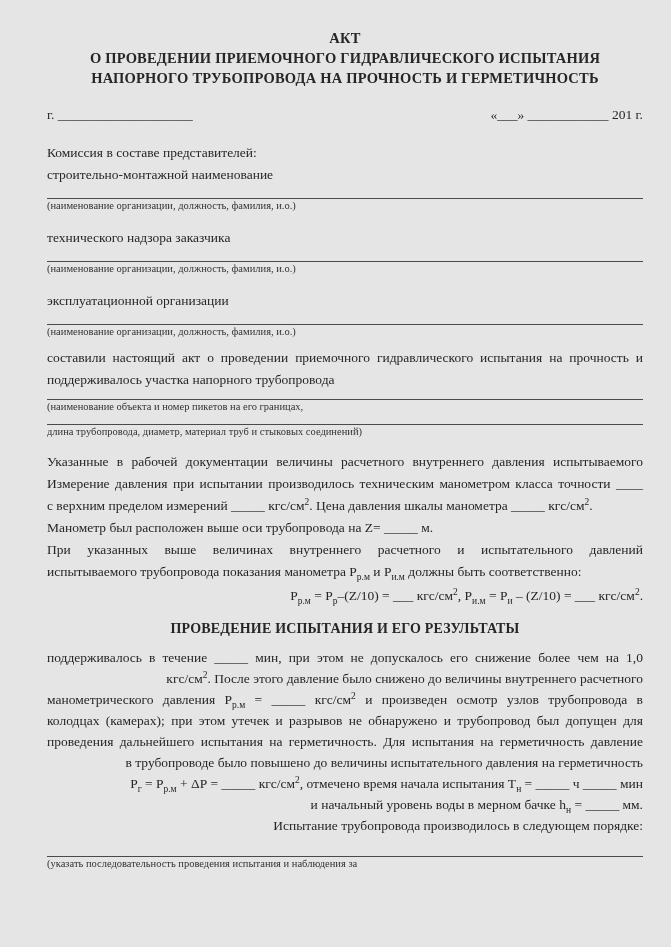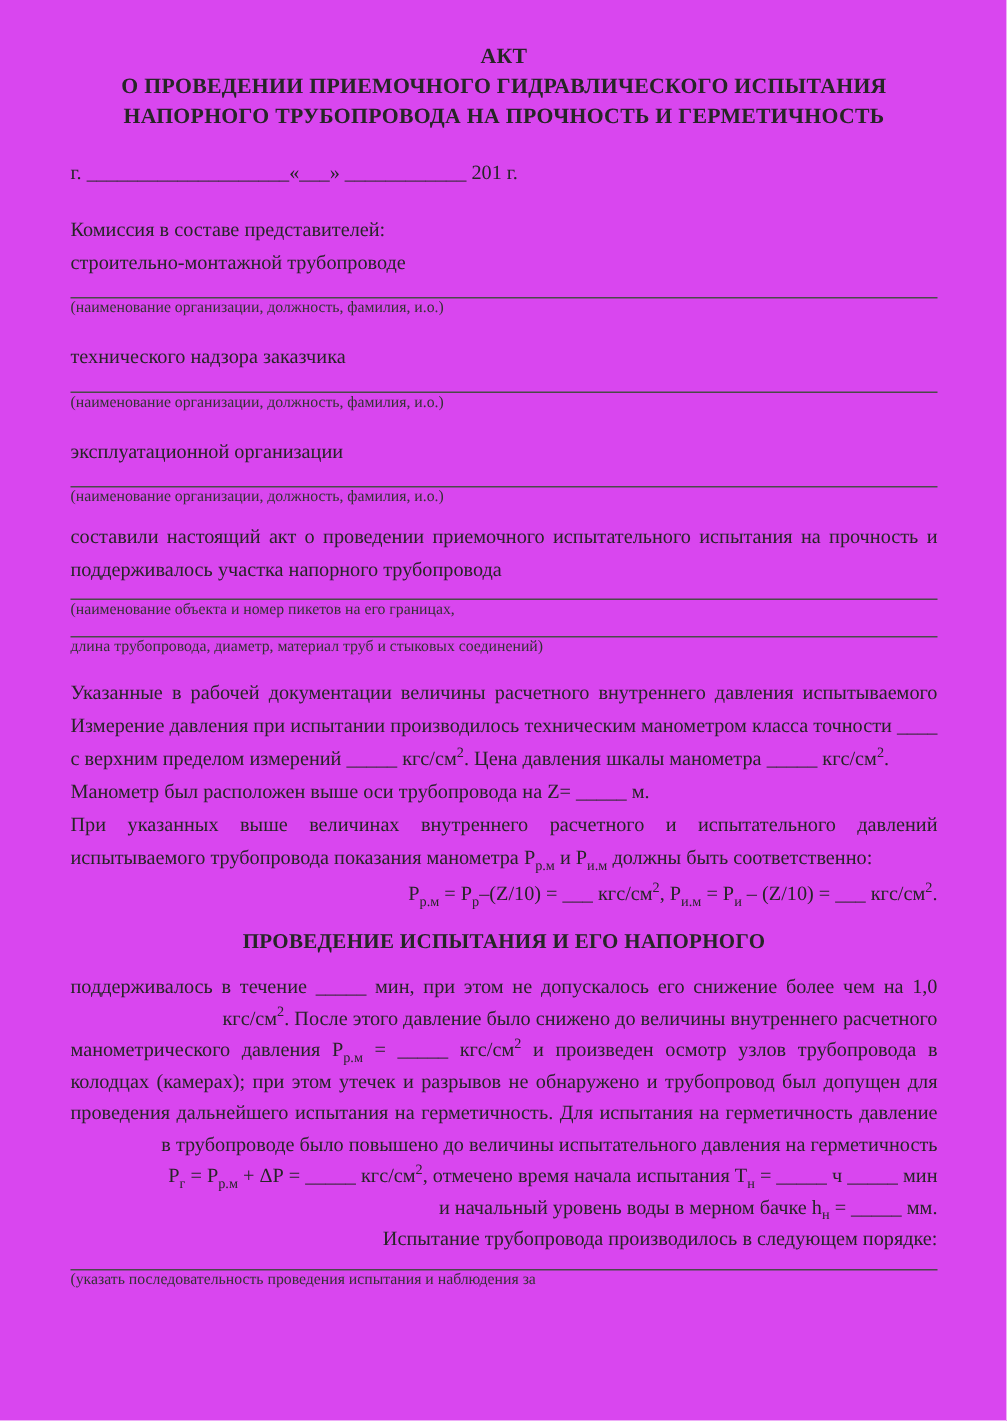--- a/index.html
+++ b/index.html
@@ -1,60 +1,60 @@
 <!DOCTYPE html>
 <html lang="ru"><head>
 <meta charset="utf-8">
 <style>
   html,body{margin:0;padding:0;background:#ffffff;}
   .page{
     position:relative;
     width:671px;height:947px;
     box-sizing:border-box;
-    padding:28px 46px 0 47px;
-    background:#d946ef;
+    padding:28px 28px 0 47px;
+    background:#e5e5e5;
     font-family:"Liberation Serif","DejaVu Serif",serif;
     font-size:13.5px;
     color:#262626;
     overflow:hidden;
   }
   .title{text-align:center;font-weight:bold;font-size:14.5px;line-height:20px;letter-spacing:.2px;}
   .title div{min-height:20px;}
-  .cityrow{display:flex;line-height:22px;white-space:nowrap;}
+  .cityrow{display:flex;justify-content:space-between;line-height:22px;white-space:nowrap;}
   .para{line-height:22px;}
   .tline{min-height:22px;line-height:22px;}
   .tline.j{text-align:justify;text-align-last:justify;}
   .tight .tline{min-height:21px;line-height:21px;text-align:right;}
   .formula{text-align:right;line-height:22px;}
   .rule{height:0;border-bottom:1px solid #4a4a4a;}
   .cap{font-size:10.5px;line-height:14px;text-align:left;color:#333;}
   .heading{text-align:center;font-weight:bold;font-size:14px;line-height:20px;letter-spacing:.2px;}
   sub{font-size:9.5px;line-height:0;}
   sup{font-size:9.5px;line-height:0;}
-  .mt2{margin-top:2px}.mt4{margin-top:4px}.mt6{margin-top:10px}.mt8{margin-top:8px}
+  .mt2{margin-top:2px}.mt4{margin-top:4px}.mt6{margin-top:20px}.mt8{margin-top:8px}
   .mt10{margin-top:10px}.mt12{margin-top:12px}.mt14{margin-top:14px}.mt16{margin-top:16px}
 </style>
 </head>
 <body>
 
 <div class="page">
 
   <div class="title">
     <div>АКТ</div>
     <div>О ПРОВЕДЕНИИ ПРИЕМОЧНОГО ГИДРАВЛИЧЕСКОГО ИСПЫТАНИЯ</div>
     <div>НАПОРНОГО ТРУБОПРОВОДА НА ПРОЧНОСТЬ И ГЕРМЕТИЧНОСТЬ</div>
   </div>
 
   <div class="cityrow mt16">
     <span>г.  ____________________</span>
     <span>«___»  ____________  201  г.</span>
   </div>
 
   <div class="para mt16">Комиссия в составе представителей:</div>
-  <div class="para">строительно-монтажной трубопроводе</div>
+  <div class="para">строительно-монтажной наименование</div>
 
   <div class="mt12">
     <div class="rule"></div>
     <div class="cap">(наименование организации, должность, фамилия, и.о.)</div>
   </div>
 
   <div class="para mt14">технического надзора заказчика</div>
 
   <div class="mt12">
     <div class="rule"></div>
@@ -62,21 +62,21 @@
   </div>
 
   <div class="para mt14">эксплуатационной организации</div>
 
   <div class="mt12">
     <div class="rule"></div>
     <div class="cap">(наименование организации, должность, фамилия, и.о.)</div>
   </div>
 
   <div class="para mt8">
-      <div class="tline j">составили настоящий акт о проведении приемочного испытательного испытания на прочность и</div>
+      <div class="tline j">составили настоящий акт о проведении приемочного гидравлического испытания на прочность и</div>
       <div class="tline">поддерживалось участка напорного трубопровода</div>
     </div>
 
   <div class="mt8">
     <div class="rule"></div>
     <div class="cap">(наименование объекта и номер пикетов на его границах,</div>
   </div>
 
   <div class="mt10">
     <div class="rule"></div>
@@ -88,21 +88,21 @@
       <div class="tline j">Измерение давления при испытании производилось техническим манометром класса точности ____</div>
       <div class="tline">с верхним пределом измерений _____ кгс/см<sup>2</sup>. Цена давления шкалы манометра _____ кгс/см<sup>2</sup>.</div>
       <div class="tline">Манометр был расположен выше оси трубопровода на Z=  _____  м.</div>
       <div class="tline j">При указанных выше величинах внутреннего расчетного и испытательного давлений</div>
       <div class="tline">испытываемого трубопровода показания манометра Р<sub>р.м</sub> и Р<sub>и.м</sub> должны быть соответственно:</div>
     </div>
 
   <div class="formula mt2">Р<sub>р.м</sub> = Р<sub>р</sub>–(Z/10) =  ___  кгс/см<sup>2</sup>, Р<sub>и.м</sub> = Р<sub>и</sub> – (Z/10) =  ___  кгс/см<sup>2</sup>.</div>
 
 
-  <div class="heading mt12">ПРОВЕДЕНИЕ ИСПЫТАНИЯ И ЕГО НАПОРНОГО</div>
+  <div class="heading mt12">ПРОВЕДЕНИЕ ИСПЫТАНИЯ И ЕГО РЕЗУЛЬТАТЫ</div>
 
   <div class="para tight mt8">
       <div class="tline j">поддерживалось в течение  _____  мин, при этом не допускалось его снижение более чем на 1,0</div>
       <div class="tline">кгс/см<sup>2</sup>. После этого давление было снижено до величины внутреннего расчетного</div>
       <div class="tline j">манометрического давления Р<sub>р.м</sub> =  _____  кгс/см<sup>2</sup> и произведен осмотр узлов трубопровода в</div>
       <div class="tline j">колодцах (камерах); при этом утечек и разрывов не обнаружено и трубопровод был допущен для</div>
       <div class="tline j">проведения дальнейшего испытания на герметичность. Для испытания на герметичность давление</div>
       <div class="tline">в трубопроводе было повышено до величины испытательного давления на герметичность</div>
       <div class="tline">Р<sub>г</sub> = Р<sub>р.м</sub> + ΔР =  _____  кгс/см<sup>2</sup>, отмечено время начала испытания Т<sub>н</sub> =  _____  ч  _____  мин</div>
       <div class="tline">и начальный уровень воды в мерном бачке h<sub>н</sub> =  _____  мм.</div>

